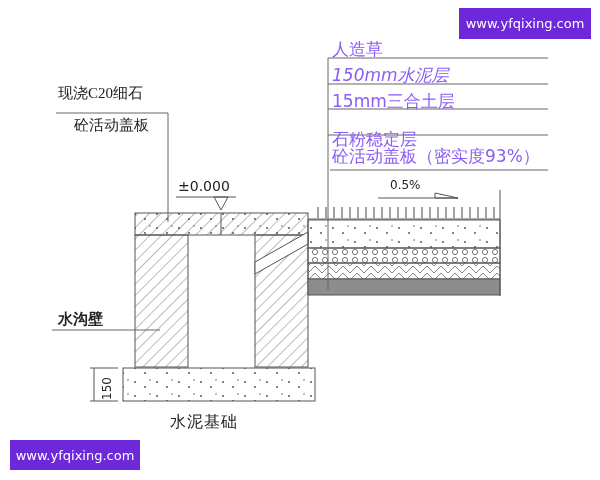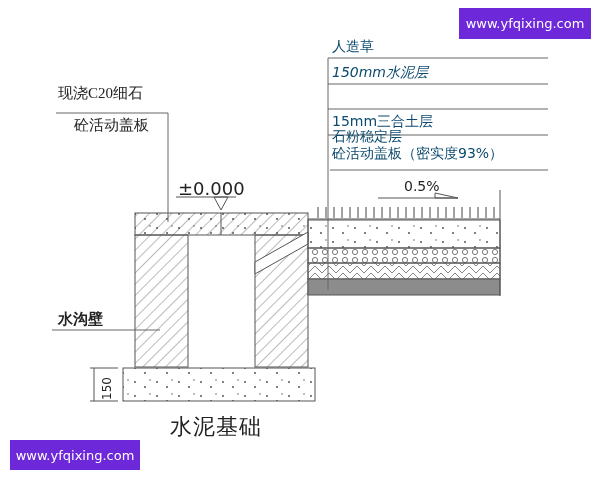--- a/index.html
+++ b/index.html
@@ -4,23 +4,23 @@
 <style>
   html, body { margin:0; padding:0; background:#ffffff; }
   body { width:600px; height:480px; position:relative; overflow:hidden;
          font-family:"DejaVu Sans", sans-serif; color:#222; }
   .wm { position:absolute; background:#6d28d9; color:#fff; font-size:13px;
         display:flex; align-items:center; justify-content:center;
         font-family:"DejaVu Sans", sans-serif; }
   #wm-top { left:459px; top:8px; width:132px; height:31px; }
   #wm-bottom { left:10px; top:440px; width:130px; height:30px; }
   .lbl { position:absolute; font-size:15px; color:#222; white-space:nowrap; }
-  .layer-text { position:absolute; font-size:14px; color:#0c4a6e; white-space:nowrap; left:332px; }
+  .layer-text { position:absolute; font-size:17px; color:#8b5cf6; white-space:nowrap; left:332px; }
   svg { position:absolute; left:0; top:0; }
-  .title { position:absolute; font-size:22px; color:#222; left:170px; top:412px; letter-spacing:1px; }
+  .title { position:absolute; font-size:16px; color:#222; left:170px; top:412px; letter-spacing:1px; }
 </style>
 </head>
 <body>
 
 <svg width="600" height="480">
   <defs>
     <pattern id="hatch" patternUnits="userSpaceOnUse" width="8" height="8" patternTransform="rotate(45)">
       <line x1="0" y1="0" x2="0" y2="8" stroke="#777" stroke-width="1"></line>
     </pattern>
     <pattern id="dots" patternUnits="userSpaceOnUse" width="22" height="14">
@@ -100,24 +100,24 @@
   <line x1="94" y1="368" x2="94" y2="401" stroke="#555"></line>
   <line x1="90" y1="368" x2="118" y2="368" stroke="#555"></line>
   <line x1="90" y1="401" x2="118" y2="401" stroke="#555"></line>
 </svg>
 
 <div id="wm-top" class="wm">www.yfqixing.com</div>
 <div id="wm-bottom" class="wm">www.yfqixing.com</div>
 
 <div class="lbl" style="left:58px;top:84px;font-family:Liberation Serif, serif;">现浇C20细石</div>
 <div class="lbl" style="left:74px;top:116px;">砼活动盖板</div>
-<div class="lbl" style="left:178px;top:178px;font-size:18px;">±0.000</div>
-<div class="lbl" style="left:404px;top:178px;font-size:14px;">0.5%</div>
+<div class="lbl" style="left:178px;top:178px;font-size:14px;">±0.000</div>
+<div class="lbl" style="left:390px;top:178px;font-size:12px;">0.5%</div>
 <div class="lbl" style="left:58px;top:310px;font-weight:bold;">水沟壁</div>
 <div class="lbl" style="left:92px;top:378px;font-size:12px;transform:rotate(-90deg);transform-origin:left top;top:400px;left:100px;">150</div>
 
 <div class="layer-text" style="top:38px;">人造草</div>
 <div class="layer-text" style="top:64px;font-style:italic;">150mm水泥层</div>
-<div class="layer-text" style="top:90px;margin-top:23px;">15mm三合土层</div>
+<div class="layer-text" style="top:90px;">15mm三合土层</div>
 <div class="layer-text" style="top:128px;">石粉稳定层</div>
 <div class="layer-text" style="top:145px;">砼活动盖板（密实度93%）</div>
 
 <div class="title">水泥基础</div>
 
 </body></html>

